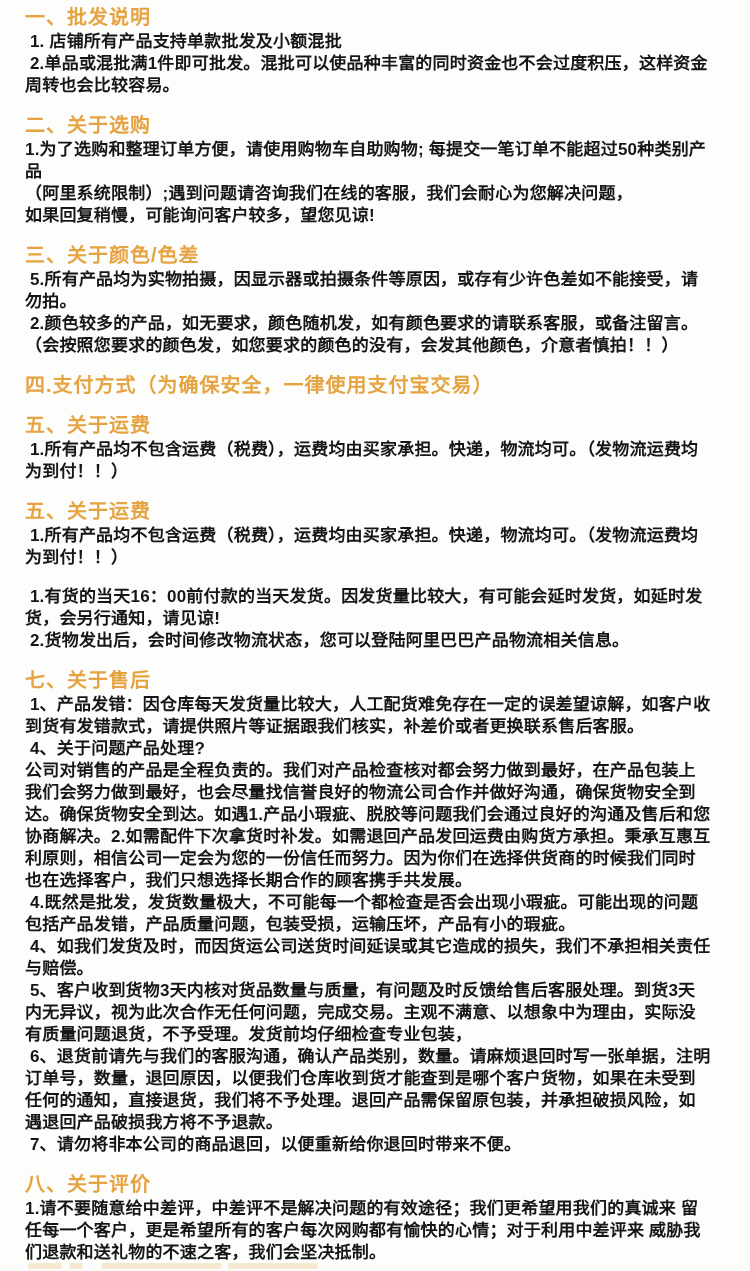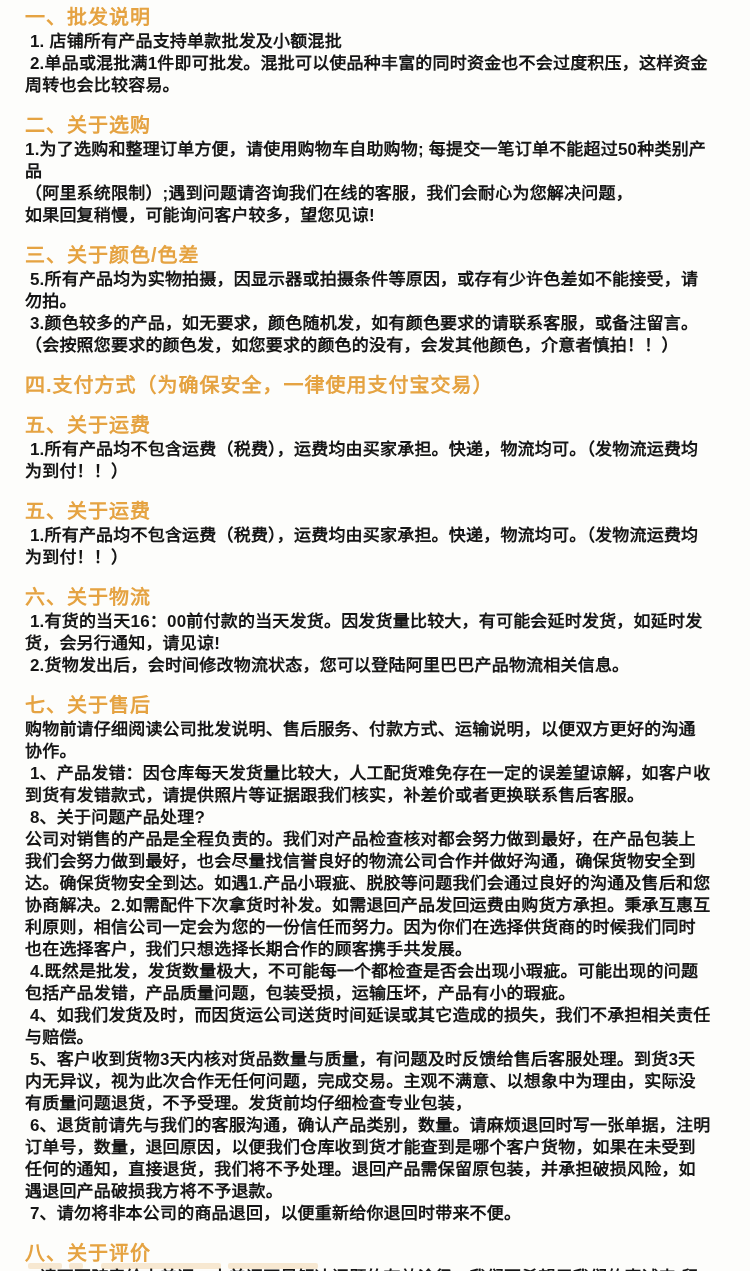--- a/index.html
+++ b/index.html
@@ -76,48 +76,46 @@
   <section class="policy-section">
     <h2 class="sec-heading">二、关于选购</h2>
     <p class="para">1.为了选购和整理订单方便，请使用购物车自助购物; 每提交一笔订单不能超过50种类别产品
 （阿里系统限制）;遇到问题请咨询我们在线的客服，我们会耐心为您解决问题，
 如果回复稍慢，可能询问客户较多，望您见谅!</p>
   </section>
 
   <section class="policy-section">
     <h2 class="sec-heading">三、关于颜色/色差</h2>
     <p class="para"> 5.所有产品均为实物拍摄，因显示器或拍摄条件等原因，或存有少许色差如不能接受，请勿拍。</p>
-    <p class="para"> 3.颜色较多的产品，如无要求，颜色随机发，如有颜色要求的请联系客服，或备注留言。（会按照您要求的颜色发，如您要求的颜色的没有，会发其他颜色，介意者慎拍！！）</p>
+    <p class="para"> 2.颜色较多的产品，如无要求，颜色随机发，如有颜色要求的请联系客服，或备注留言。（会按照您要求的颜色发，如您要求的颜色的没有，会发其他颜色，介意者慎拍！！）</p>
   </section>
 
   <section class="policy-section">
     <h2 class="sec-heading">四.支付方式（为确保安全，一律使用支付宝交易）</h2>
   </section>
 
   <section class="policy-section">
     <h2 class="sec-heading">五、关于运费</h2>
     <p class="para"> 1.所有产品均不包含运费（税费），运费均由买家承担。快递，物流均可。（发物流运费均为到付！！）</p>
   </section>
 
   <section class="policy-section">
     <h2 class="sec-heading">五、关于运费</h2>
     <p class="para"> 1.所有产品均不包含运费（税费），运费均由买家承担。快递，物流均可。（发物流运费均为到付！！）</p>
   </section>
 
   <section class="policy-section">
-    <h2 class="sec-heading">六、关于物流</h2>
     <p class="para"> 1.有货的当天16：00前付款的当天发货。因发货量比较大，有可能会延时发货，如延时发货，会另行通知，请见谅!</p>
     <p class="para"> 2.货物发出后，会时间修改物流状态，您可以登陆阿里巴巴产品物流相关信息。</p>
   </section>
 
   <section class="policy-section">
     <h2 class="sec-heading">七、关于售后</h2>
-    <p class="para">购物前请仔细阅读公司批发说明、售后服务、付款方式、运输说明，以便双方更好的沟通协作。</p>
     <p class="para"> 1、产品发错：因仓库每天发货量比较大，人工配货难免存在一定的误差望谅解，如客户收到货有发错款式，请提供照片等证据跟我们核实，补差价或者更换联系售后客服。</p>
-    <p class="para"> 8、关于问题产品处理?</p>
+    <p class="para"> 4、关于问题产品处理?</p>
     <p class="para">公司对销售的产品是全程负责的。我们对产品检查核对都会努力做到最好，在产品包装上我们会努力做到最好，也会尽量找信誉良好的物流公司合作并做好沟通，确保货物安全到达。确保货物安全到达。如遇1.产品小瑕疵、脱胶等问题我们会通过良好的沟通及售后和您协商解决。2.如需配件下次拿货时补发。如需退回产品发回运费由购货方承担。秉承互惠互利原则，相信公司一定会为您的一份信任而努力。因为你们在选择供货商的时候我们同时也在选择客户，我们只想选择长期合作的顾客携手共发展。</p>
     <p class="para"> 4.既然是批发，发货数量极大，不可能每一个都检查是否会出现小瑕疵。可能出现的问题包括产品发错，产品质量问题，包装受损，运输压坏，产品有小的瑕疵。</p>
     <p class="para"> 4、如我们发货及时，而因货运公司送货时间延误或其它造成的损失，我们不承担相关责任与赔偿。</p>
     <p class="para"> 5、客户收到货物3天内核对货品数量与质量，有问题及时反馈给售后客服处理。到货3天内无异议，视为此次合作无任何问题，完成交易。主观不满意、以想象中为理由，实际没有质量问题退货，不予受理。发货前均仔细检查专业包装，</p>
     <p class="para"> 6、退货前请先与我们的客服沟通，确认产品类别，数量。请麻烦退回时写一张单据，注明订单号，数量，退回原因，以便我们仓库收到货才能查到是哪个客户货物，如果在未受到任何的通知，直接退货，我们将不予处理。退回产品需保留原包装，并承担破损风险，如遇退回产品破损我方将不予退款。</p>
     <p class="para"> 7、请勿将非本公司的商品退回，以便重新给你退回时带来不便。</p>
   </section>
 
   <section class="policy-section">
     <h2 class="sec-heading">八、关于评价</h2>

